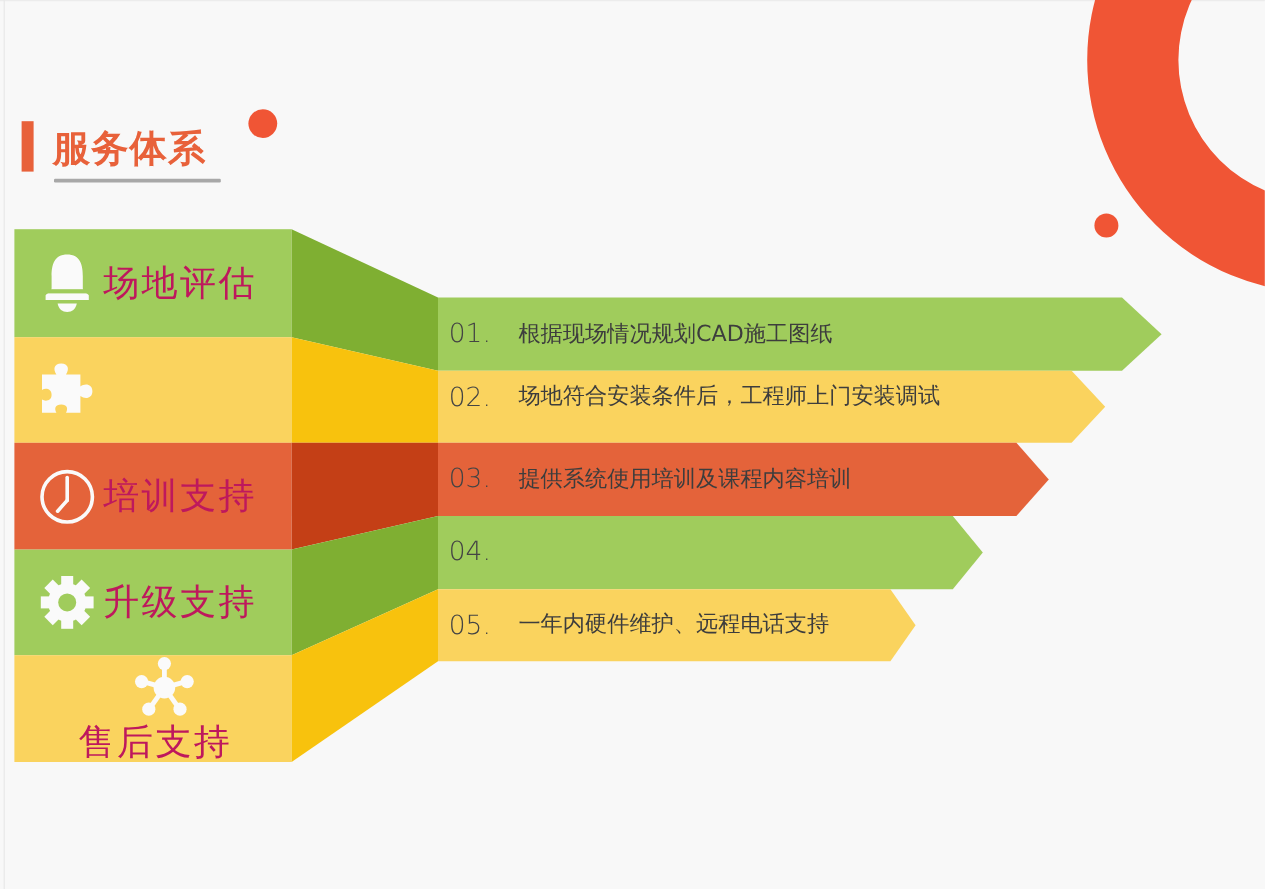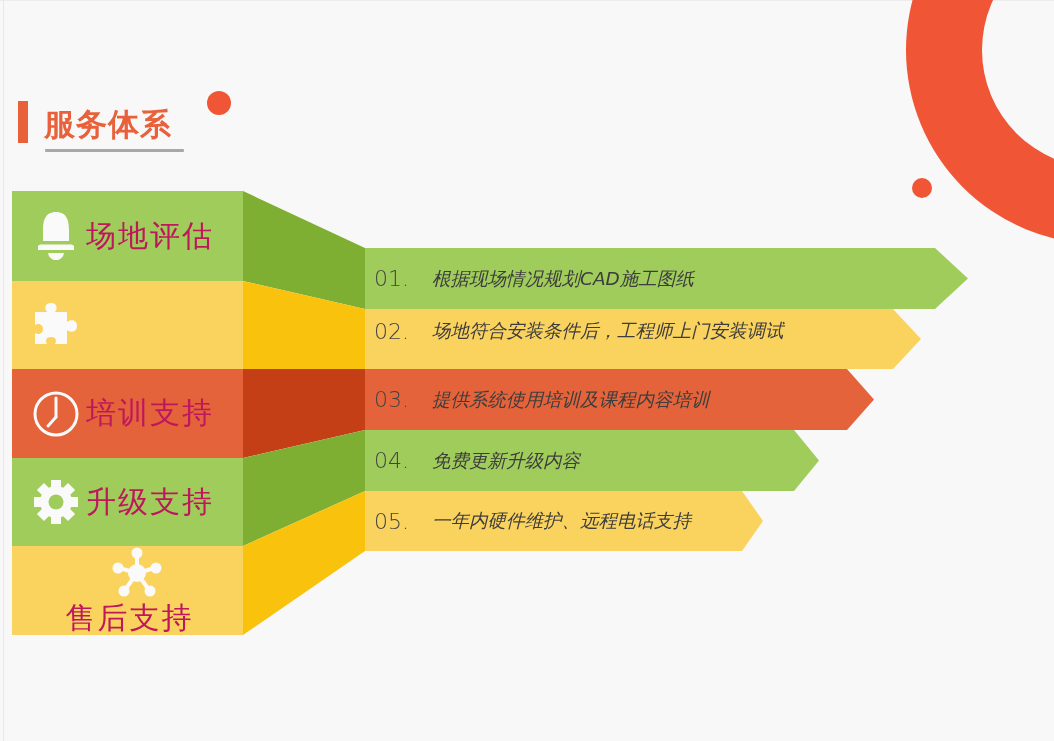--- a/index.html
+++ b/index.html
@@ -24,21 +24,21 @@
   }
   .cat-icon { width: 52px; height: 52px; margin-left: 18px; display: flex; align-items: center; justify-content: center; }
   .cat-label {
     font-size: 30px; font-weight: normal; color: #be185d; letter-spacing: 2px; margin-left: 4px;
     white-space: nowrap;
   }
   .item {
     position: absolute; left: 365px; display: flex; align-items: center; color: #3d3d3d;
   }
   .item-num { font-size: 22px; width: 58px; padding-left: 9px; font-family: "DejaVu Sans", sans-serif; font-weight: 300; color: #444; }
-  .item-text { font-size: 18.5px; line-height: 24px; color: #3d3d3d; font-style: italic; }
+  .item-text { font-size: 18.5px; line-height: 24px; color: #3d3d3d; }
 </style>
 </head>
 <body>
 
 <div class="frame-top"></div>
 <div class="frame-edge"></div>
 
 <svg class="deco" width="1054" height="741">
   <path d="M 1100 50 m -194 0 a 194 194 0 1 0 388 0 a 194 194 0 1 0 -388 0 Z M 1100 50 m -118 0 a 118 118 0 1 1 236 0 a 118 118 0 1 1 -236 0 Z" fill="#f05535" fill-rule="evenodd"></path>
   <circle cx="922" cy="188" r="10" fill="#f05535"></circle>
@@ -150,18 +150,17 @@
 <div class="item" style="top:309px;height:44px;width:520px;">
   <span class="item-num">02.</span>
   <span class="item-text">场地符合安装条件后，工程师上门安装调试</span>
 </div>
 <div class="item" style="top:369px;height:61px;width:470px;">
   <span class="item-num">03.</span>
   <span class="item-text">提供系统使用培训及课程内容培训</span>
 </div>
 <div class="item" style="top:430px;height:61px;width:420px;">
   <span class="item-num">04.</span>
-  <span class="item-text">免费更新升级内容</span>
 </div>
 <div class="item" style="top:491px;height:60px;width:360px;">
   <span class="item-num">05.</span>
   <span class="item-text" style="width:285px;">一年内硬件维护、远程电话支持</span>
 </div>
 
 </body></html>

